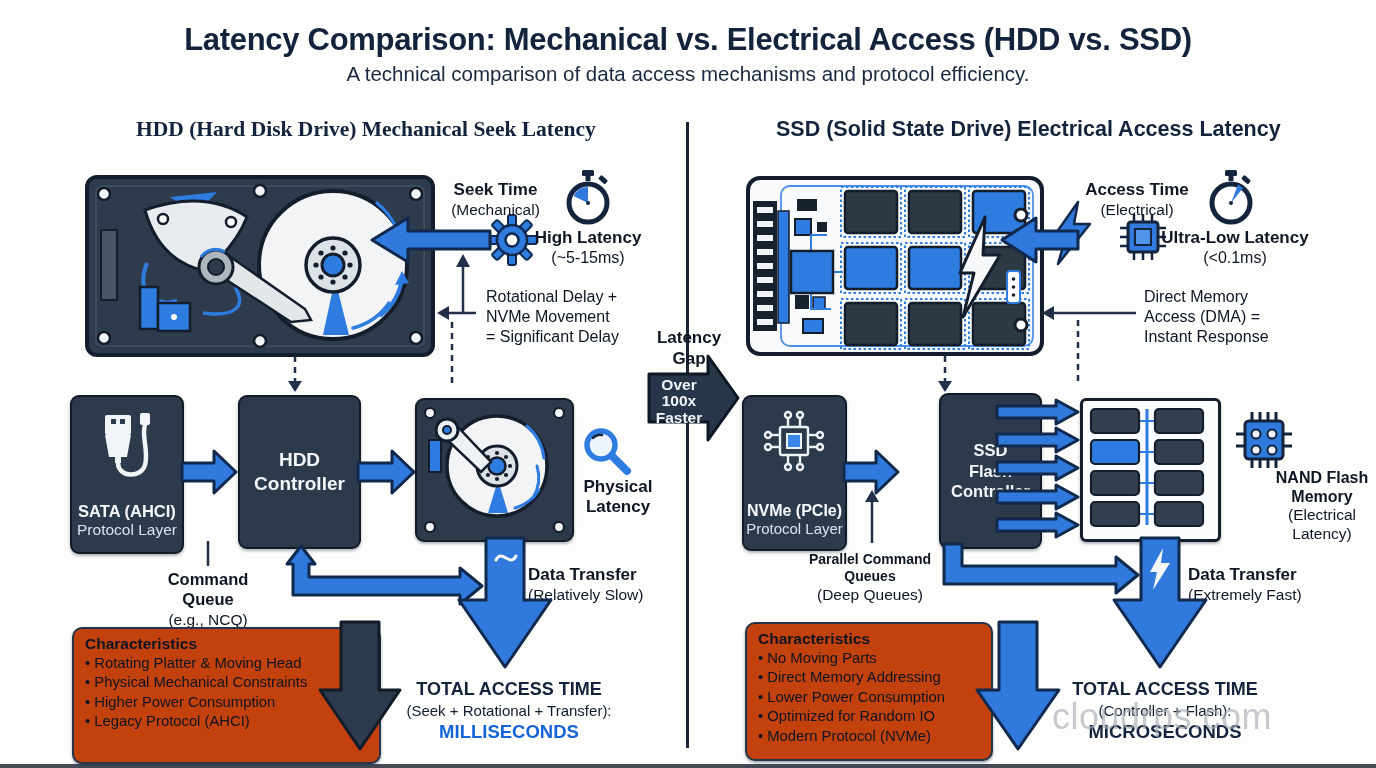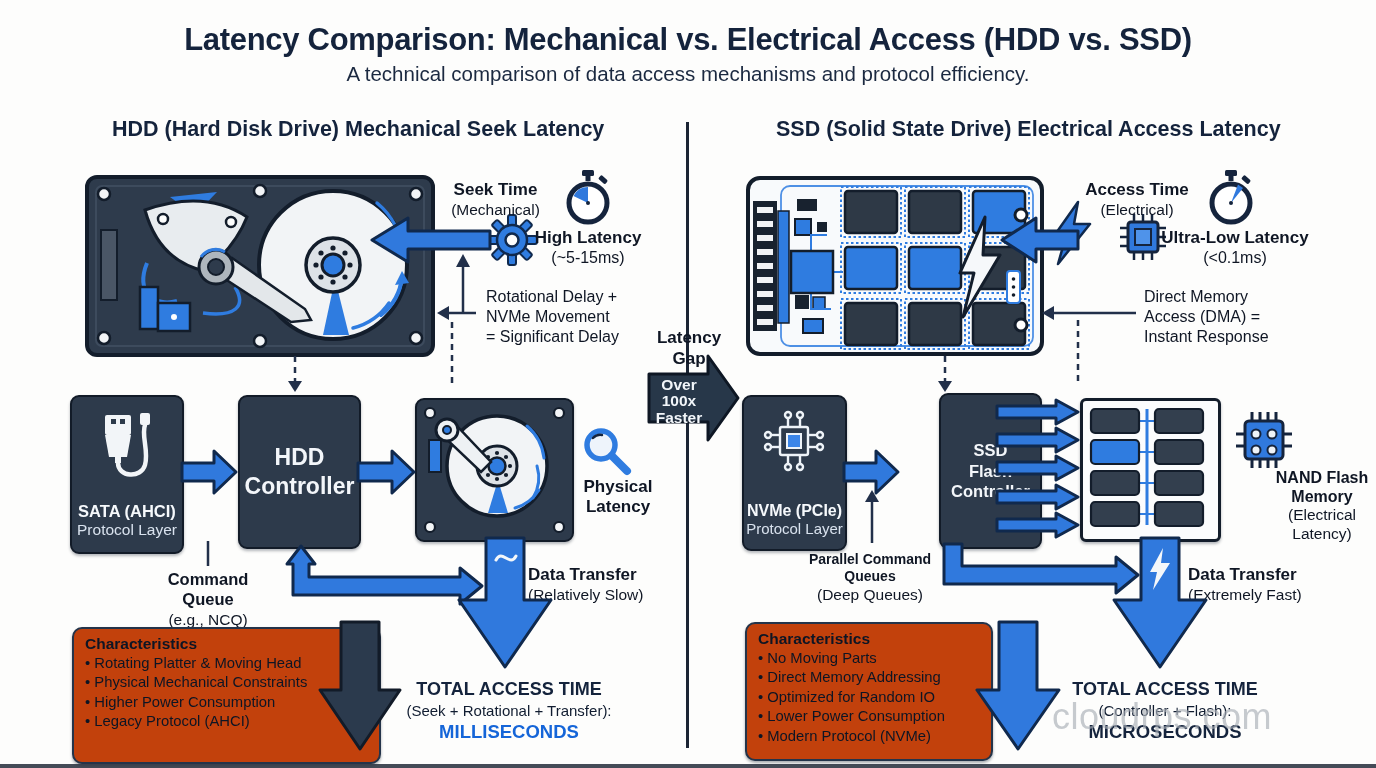--- a/index.html
+++ b/index.html
@@ -14,21 +14,21 @@
     font-size:31px;font-weight:bold;color:#14233c;letter-spacing:-.3px;}
   .subtitle{position:absolute;left:0;top:62px;width:100%;text-align:center;
     font-size:20.5px;color:#1b2940;}
   .colhead{position:absolute;font-size:21.5px;font-weight:bold;color:#14233c;}
   .nbox{position:absolute;background:#2d3a4b;border:2px solid #121b28;border-radius:9px;
     color:#f3f6fa;box-shadow:0 2px 3px rgba(10,20,35,.3);}
   .nbox .bt{position:absolute;left:0;right:0;text-align:center;}
   .boxline1{font-size:16.5px;font-weight:bold;color:#f6f9fc;line-height:1.2;}
   .boxline2{font-size:15.5px;color:#d9e2ee;line-height:1.2;}
   .ctrtext{display:flex;flex-direction:column;justify-content:center;align-items:center;
-    height:100%;font-size:23px;font-weight:bold;line-height:1.25;}
+    height:100%;font-size:19px;font-weight:bold;line-height:1.25;}
   .charbox{position:absolute;background:#c2410c;border:2.5px solid #24344a;border-radius:10px;
     padding:6px 11px;box-shadow:0 2px 3px rgba(10,20,35,.35);}
   .charbox h4{margin:0 0 1px 0;font-size:15.5px;color:#0d1524;}
   .charbox ul{margin:0;padding:0;list-style:none;}
   .charbox li{font-size:14.8px;line-height:1.31;color:#0d1524;}
   .charbox li::before{content:"• ";}
   .total{position:absolute;text-align:center;color:#14233c;}
   .total .l1{font-size:18px;font-weight:bold;line-height:1.2;}
   .total .l2{font-size:15px;line-height:1.3;color:#101c30;}
   .total .l3{font-size:18.5px;font-weight:bold;line-height:1.25;}
@@ -40,21 +40,21 @@
     opacity:.65;z-index:6;letter-spacing:.5px;}
   svg{display:block;}
 </style>
 </head>
 <body>
 
 <div id="canvas">
 
   <div class="title">Latency Comparison: Mechanical vs. Electrical Access (HDD vs. SSD)</div>
   <div class="subtitle">A technical comparison of data access mechanisms and protocol efficiency.</div>
-  <div class="colhead" style="left:112px;top:117px;">HDD (Hard Disk Drive) Mechanical Seek Latency</div>
+  <div class="colhead" style="left:136px;top:117px;font-family:Liberation Serif, serif;">HDD (Hard Disk Drive) Mechanical Seek Latency</div>
   <div class="colhead" style="left:776px;top:117px;">SSD (Solid State Drive) Electrical Access Latency</div>
 
   <svg class="abs" style="left:85px;top:175px;" width="350" height="182" viewBox="0 0 350 182">
     <rect x="2" y="2" width="346" height="178" rx="10" fill="#2e3b4c" stroke="#131d2b" stroke-width="4"></rect>
     <rect x="11" y="11" width="328" height="160" rx="6" fill="none" stroke="#3d4b5d" stroke-width="2"></rect>
     <rect x="16" y="55" width="16" height="70" fill="#4a5666" stroke="#131d2b" stroke-width="2"></rect>
     <circle cx="248" cy="90" r="74" fill="#f2f4f6" stroke="#131d2b" stroke-width="4"></circle>
     <path d="M 292,28 A 72,72 0 0 1 318,78" fill="none" stroke="#2f7ce0" stroke-width="3.5" stroke-linecap="round"></path>
     <path d="M 304,128 A 62,62 0 0 1 268,153" fill="none" stroke="#2f7ce0" stroke-width="3.5" stroke-linecap="round"></path>
     <path d="M 296,140 A 56,56 0 0 0 317,102" fill="none" stroke="#2f7ce0" stroke-width="4" stroke-linecap="round"></path>
@@ -460,22 +460,22 @@
   <div class="lbl" style="left:1188px;top:564px;width:130px;">
     <div class="b" style="font-size:17px;">Data Transfer</div>
     <div class="sub" style="font-size:15.5px;">(Extremely Fast)</div>
   </div>
 
   <div class="charbox" style="left:745px;top:622px;width:222px;height:123px;">
     <h4>Characteristics</h4>
     <ul>
       <li>No Moving Parts</li>
       <li>Direct Memory Addressing</li>
+      <li>Lower Power Consumption</li>
       <li>Optimized for Random IO</li>
-      <li>Lower Power Consumption</li>
       <li>Modern Protocol (NVMe)</li>
     </ul>
   </div>
 
   <div class="total" style="left:1052px;top:679px;width:226px;">
     <div class="l1">TOTAL ACCESS TIME</div>
     <div class="l2">(Controller + Flash):</div>
     <div class="l3 navy">MICROSECONDS</div>
   </div>
 

